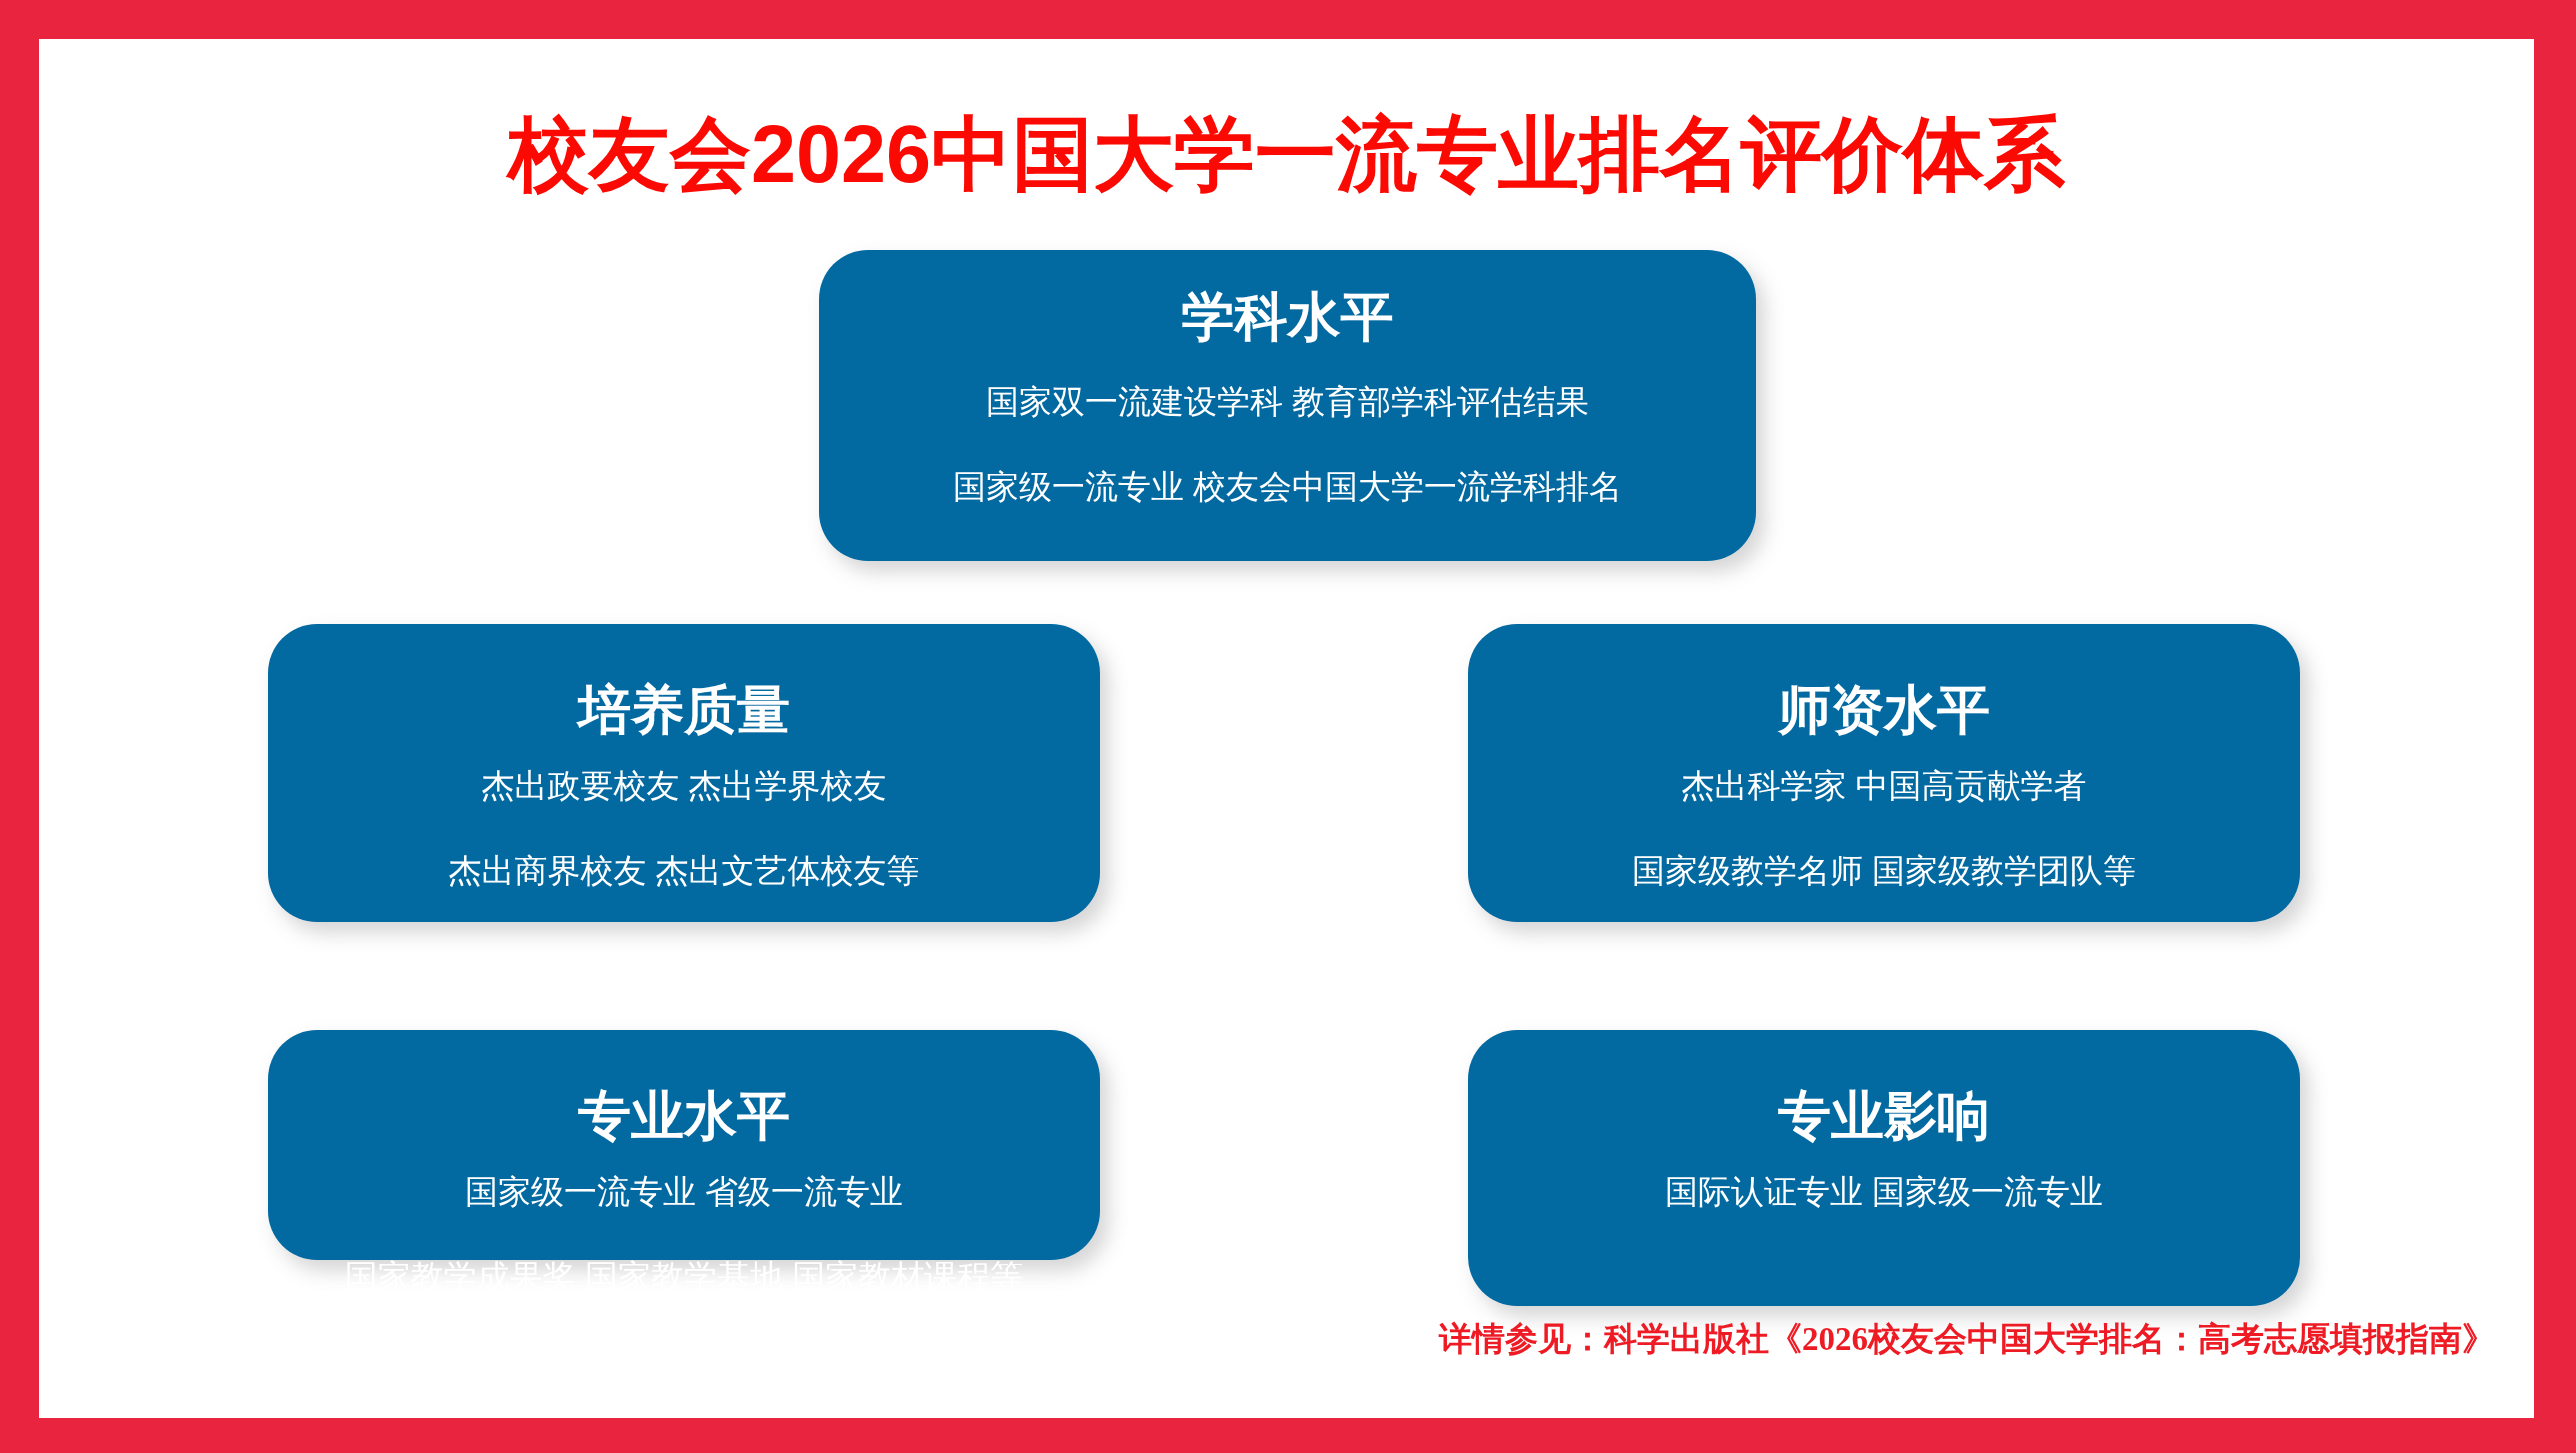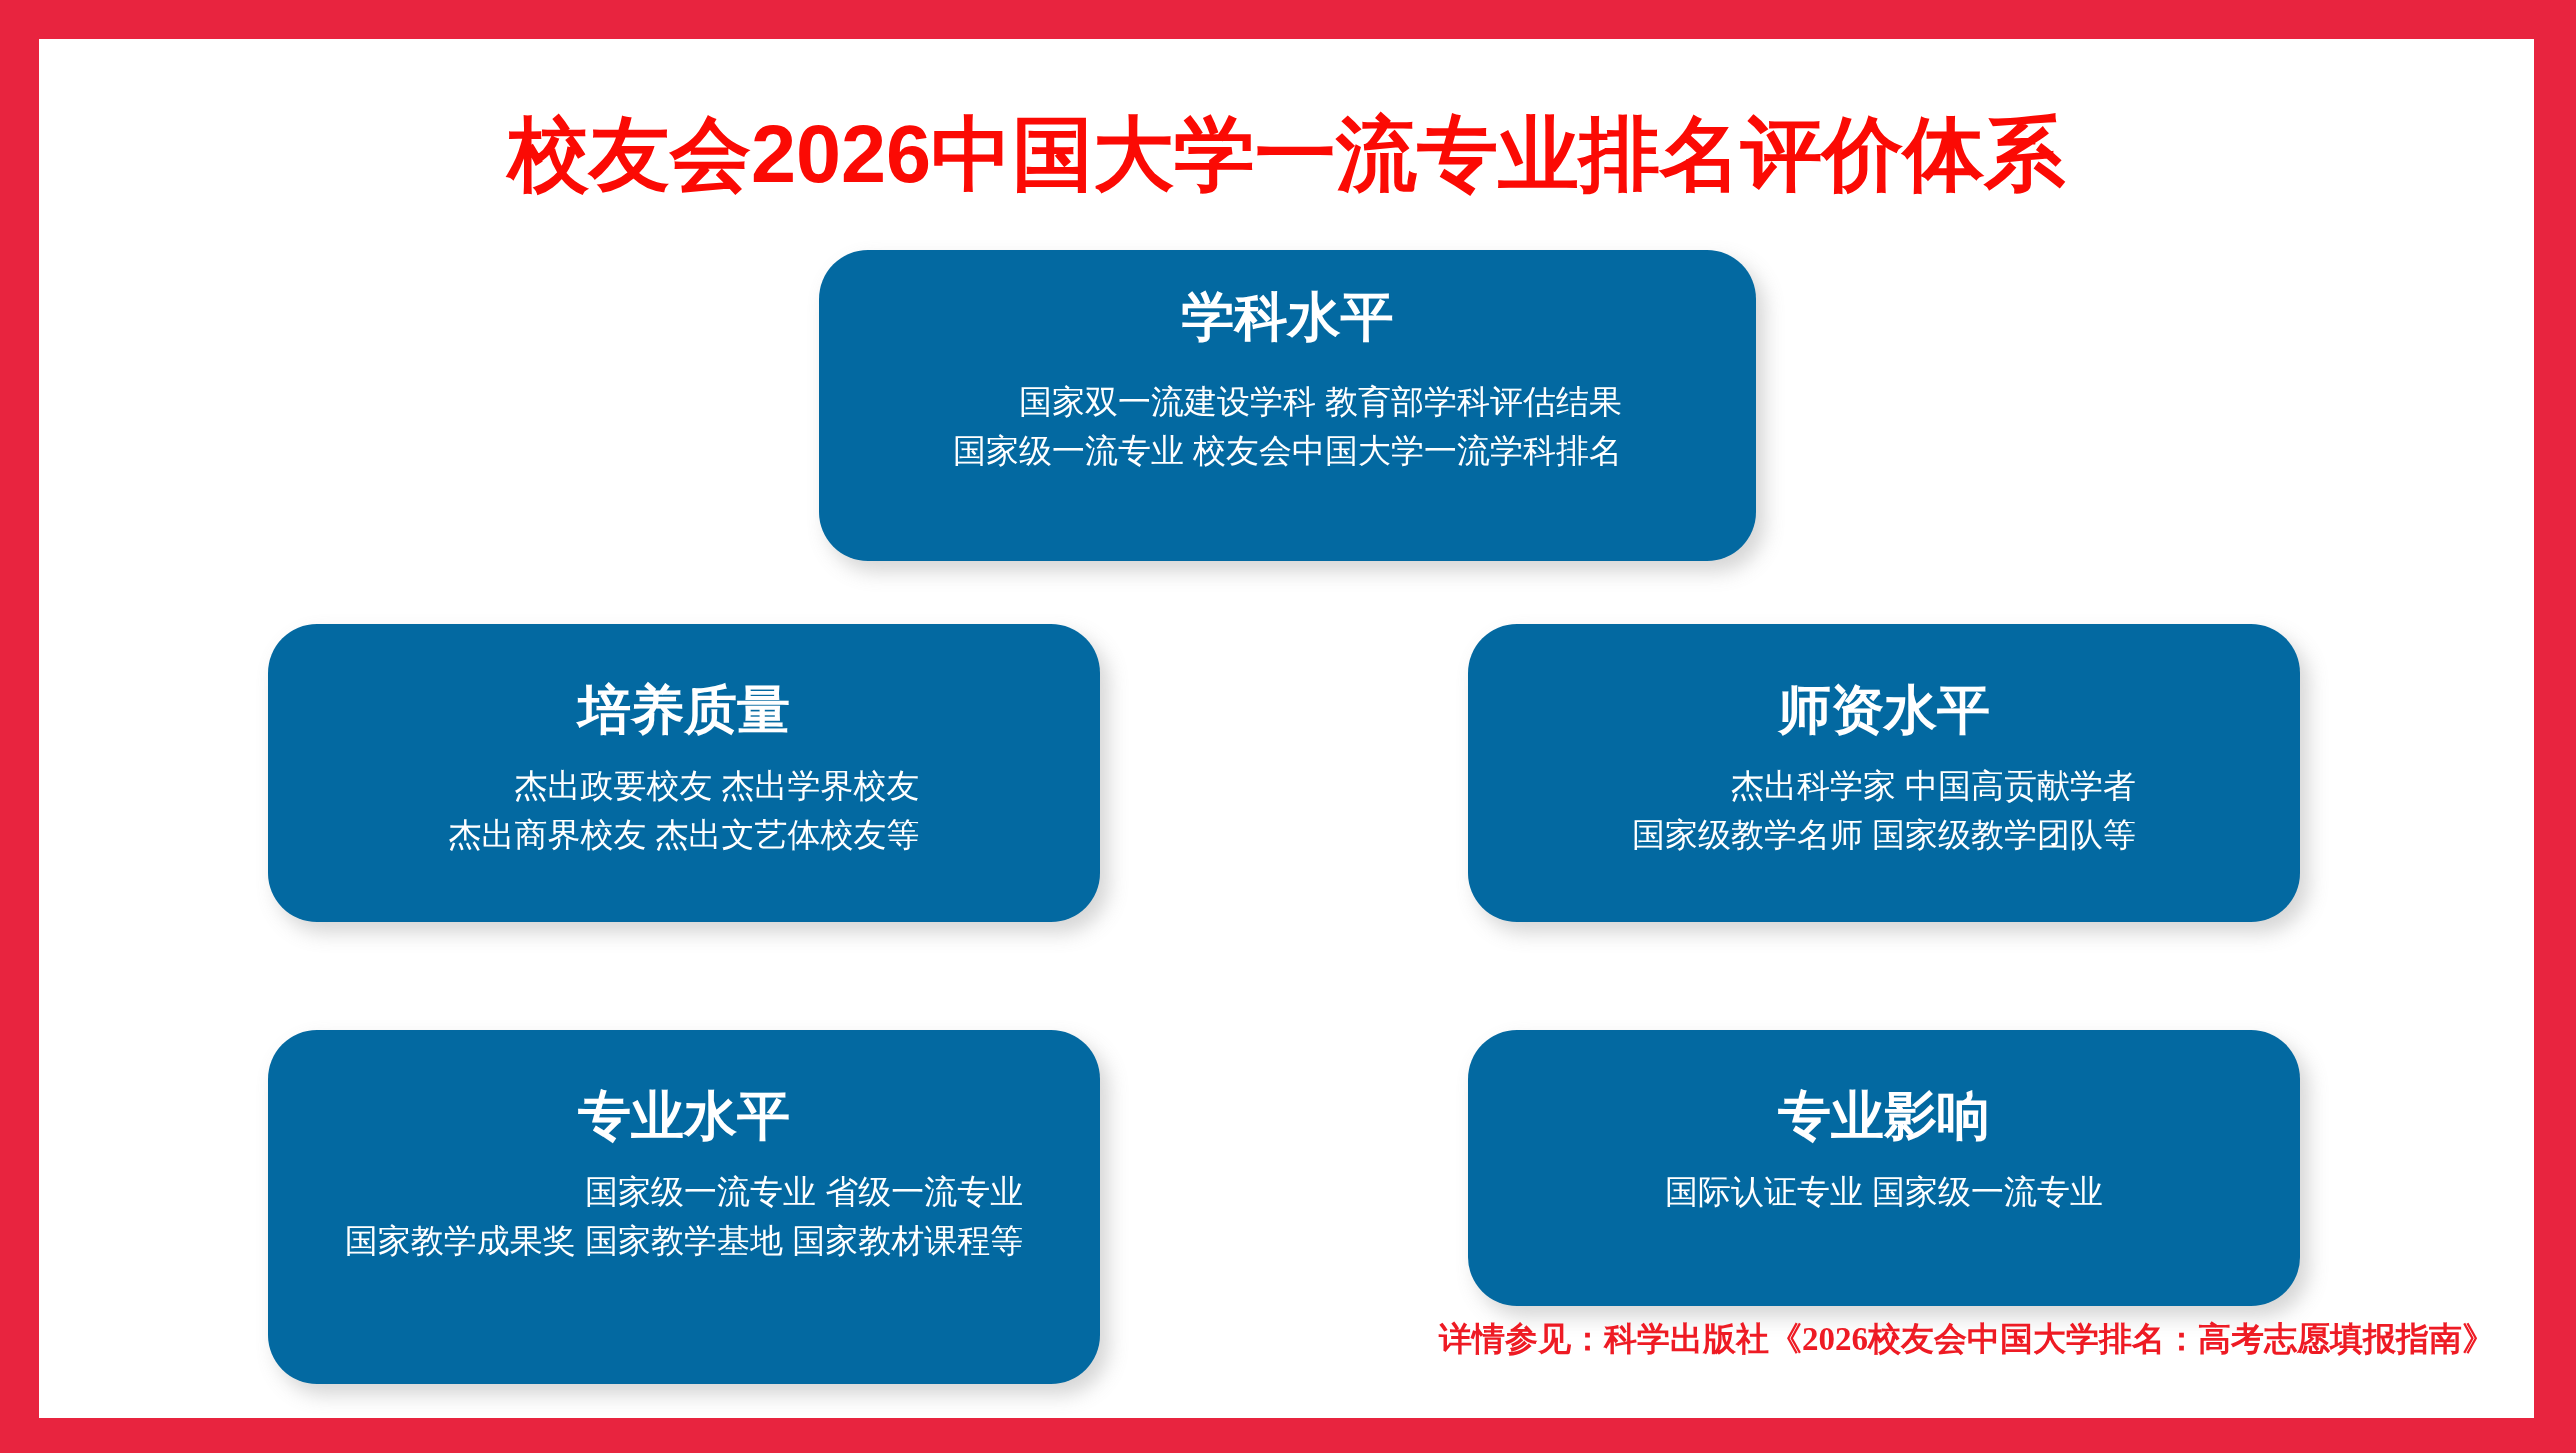--- a/index.html
+++ b/index.html
@@ -64,21 +64,22 @@
   .card-title {
     font-size: 53px;
     font-weight: bold;
     line-height: 1.05;
     white-space: nowrap;
   }
 
   .card-lines {
     display: flex;
     flex-direction: column;
-    align-items: flex-end;
+    align-items: center;
+    gap: 36px;
   }
 
   .card-line {
     font-size: 33px;
     font-weight: normal;
     line-height: 1.5;
     white-space: nowrap;
   }
 
   
@@ -109,21 +110,21 @@
     height: 298px;
     padding-top: 58px;
   }
   #card-faculty .card-lines { margin-top: 23px; }
 
   
   #card-major-level {
     left: 229px;
     top: 991px;
     width: 832px;
-    height: 354px;
+    height: 230px;
     padding-top: 58px;
   }
   #card-major-level .card-lines { margin-top: 23px; }
 
   
   #card-major-impact {
     left: 1429px;
     top: 991px;
     width: 832px;
     height: 276px;

